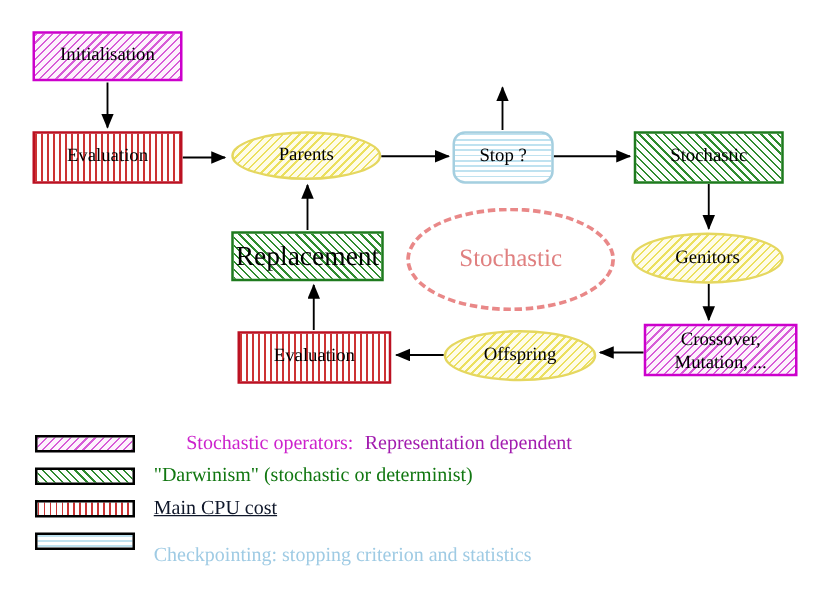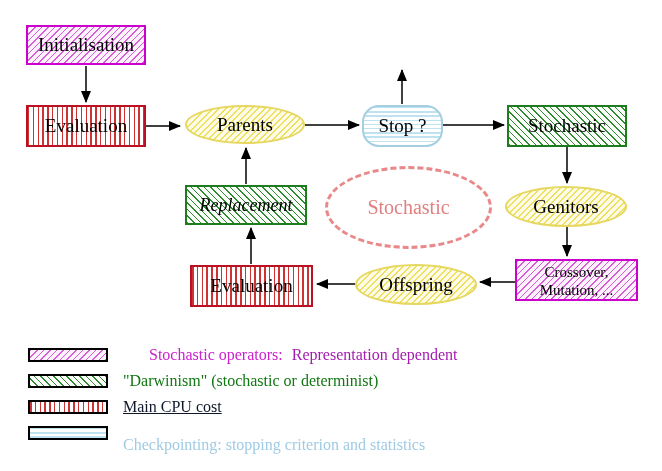--- a/index.html
+++ b/index.html
@@ -3,37 +3,37 @@
 <meta charset="utf-8">
 <style>
   html,body{margin:0;padding:0;background:#ffffff;}
   .stage{
     position:relative;width:662px;height:471px;background:#ffffff;overflow:hidden;
     font-family:"Liberation Serif","DejaVu Serif",serif;
   }
   .arrows{position:absolute;left:0;top:0;width:662px;height:471px;pointer-events:none;}
   .node{
     position:absolute;box-sizing:border-box;display:flex;align-items:center;justify-content:center;
-    color:#000;font-size:19px;line-height:1.05;text-align:center;white-space:nowrap;
+    color:#000;font-size:15px;line-height:1.05;text-align:center;white-space:nowrap;
   }
   .rect{border:2px solid;}
   .ellipse{border:2px solid;border-radius:50%;}
   
   .hatch-magenta{border-color:#cc00cc;background:#fdf2fd repeating-linear-gradient(135deg,#d75cd7 0 1.3px,rgba(0,0,0,0) 1.3px 4.6px);}
   .hatch-green{border-color:#1e7b1e;background:#fcfffc repeating-linear-gradient(45deg,#2e8b2e 0 1.3px,rgba(0,0,0,0) 1.3px 4.6px);}
   .hatch-yellow{border-color:#e5d75f;background:#fefce8 repeating-linear-gradient(135deg,#ece05e 0 1.4px,rgba(0,0,0,0) 1.4px 4.6px);}
   .stripe-red{border-color:#bb1122;background:#fff repeating-linear-gradient(90deg,#cc3333 0 1.5px,rgba(0,0,0,0) 1.5px 4.8px);}
   .stripe-cyan{border-color:#a5cfe0;background:#fff repeating-linear-gradient(180deg,#bfe2f0 0 1.4px,rgba(0,0,0,0) 1.4px 4.2px);}
   .rounded{border-radius:10px;}
   .dashed-ellipse{
     position:absolute;box-sizing:border-box;border:3px dashed #e98888;border-radius:50%;
     display:flex;align-items:center;justify-content:center;color:#e08080;font-size:20px;
   }
   .small-text{font-size:15px;line-height:1.2;justify-content:flex-end;}
-  .mid-text{font-size:18px;font-style:italic;}
+  .mid-text{font-size:22px;}
   
   .legend-row{position:absolute;left:28px;display:flex;align-items:center;height:16px;}
   .swatch{width:80px;height:14px;box-sizing:border-box;border:2px solid;flex:0 0 auto;}
   .legend-label{margin-left:15px;font-size:16px;white-space:nowrap;}
   .legend-suffix{margin-left:9px;font-size:16px;white-space:nowrap;}
   .c-magenta{color:#cc22cc;margin-left:41px;}
   .c-gold{color:#a21caf;}
   .c-green{color:#117711;}
   .c-red{color:#0f172a;text-decoration:underline;}
   .c-cyan{color:#9fcbe4;margin-top:24px;}
@@ -62,21 +62,21 @@
     <line x1="246" y1="184" x2="246" y2="148" stroke="#000" stroke-width="1.5" marker-end="url(#ah)"></line>
   </svg>
 
   <div class="node rect hatch-magenta" style="left:26px;top:25px;width:120px;height:40px;">Initialisation</div>
 
   <div class="node rect stripe-red" style="left:26px;top:105px;width:120px;height:42px;">Evaluation</div>
 
   <div class="node ellipse hatch-yellow" style="left:185px;top:105px;width:120px;height:39px;">Parents</div>
 
 
-  <div class="node rect stripe-cyan rounded" style="left:362px;top:105px;width:81px;height:42px;border-radius:17px;">Stop ?</div>
+  <div class="node rect stripe-cyan rounded" style="left:362px;top:105px;width:81px;height:42px;">Stop ?</div>
 
   <div class="node rect hatch-green" style="left:507px;top:105px;width:120px;height:42px;">Stochastic</div>
 
   <div class="node rect hatch-green mid-text" style="left:185px;top:185px;width:122px;height:40px;">Replacement</div>
 
   <div class="dashed-ellipse" style="left:325px;top:166px;width:167px;height:83px;">
     <span>Stochastic</span>
   </div>
 
   <div class="node ellipse hatch-yellow" style="left:505px;top:186px;width:122px;height:41px;">Genitors</div>

